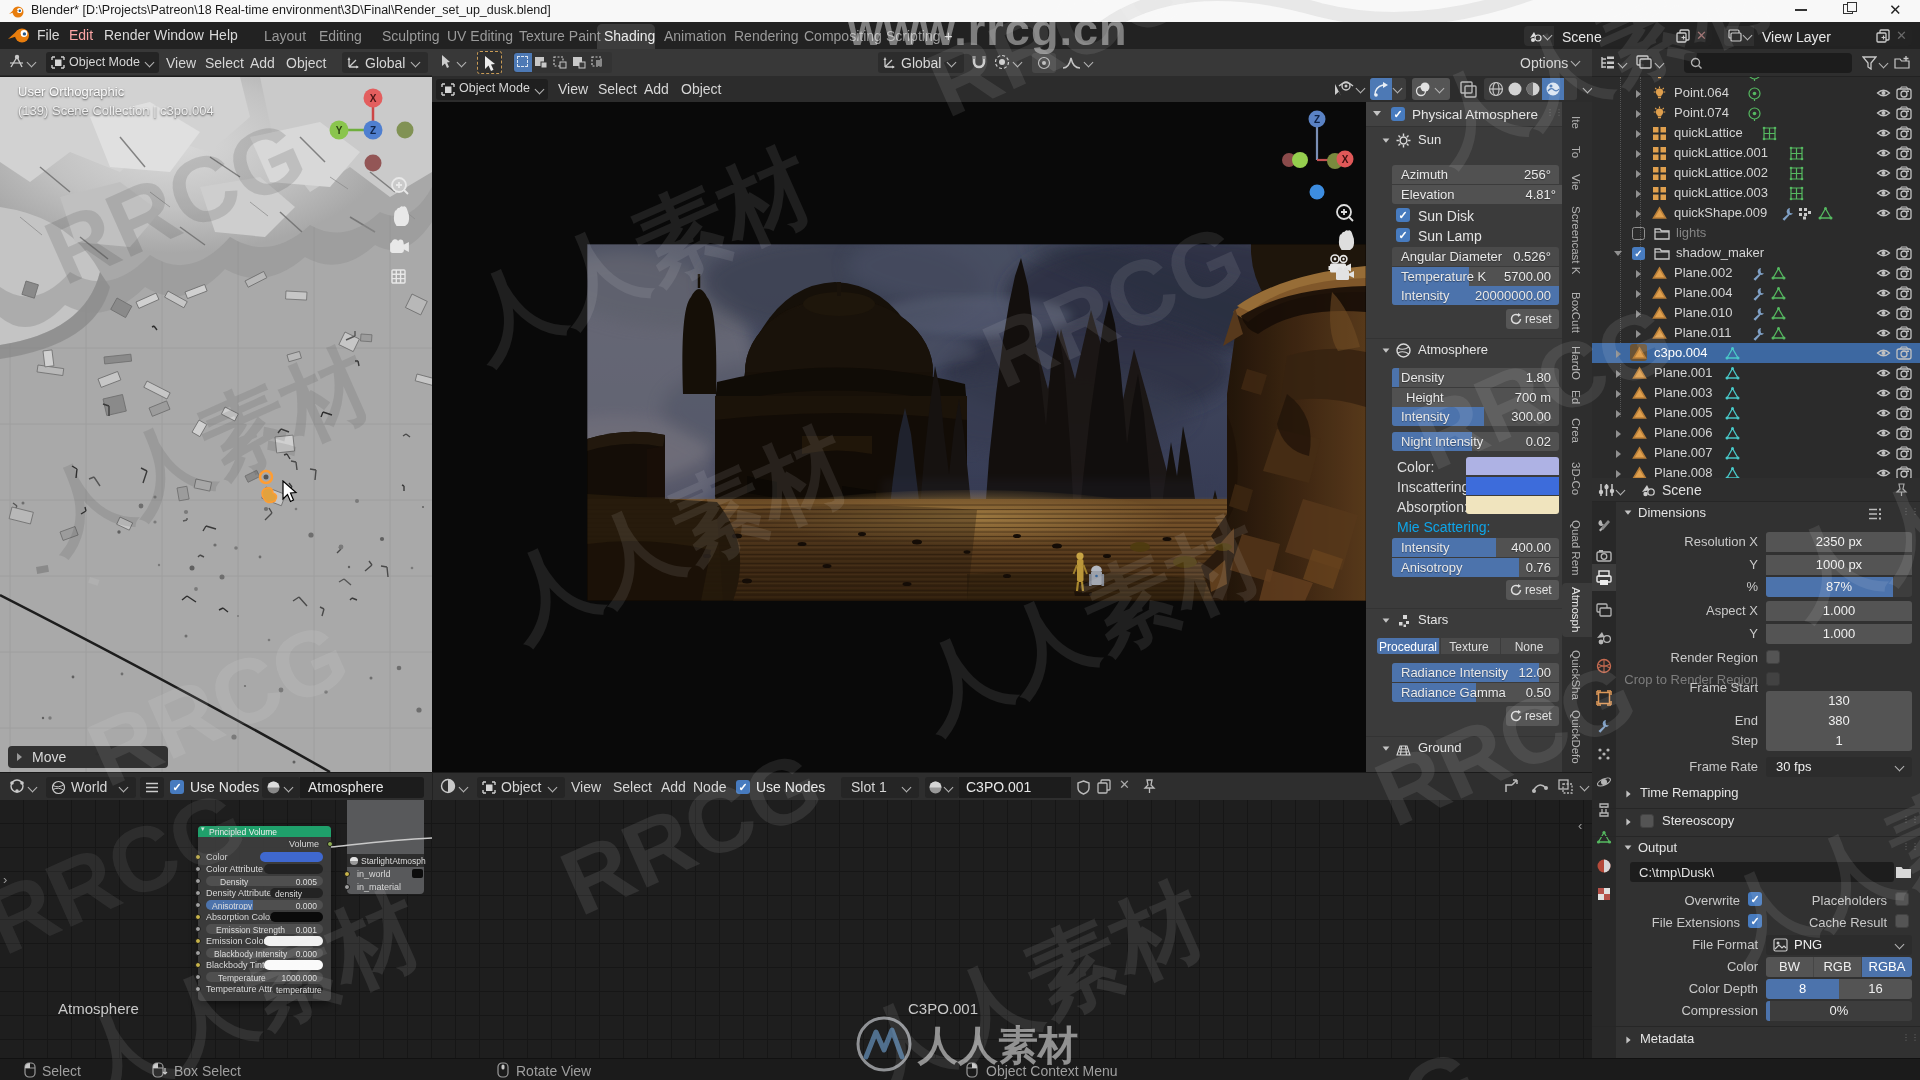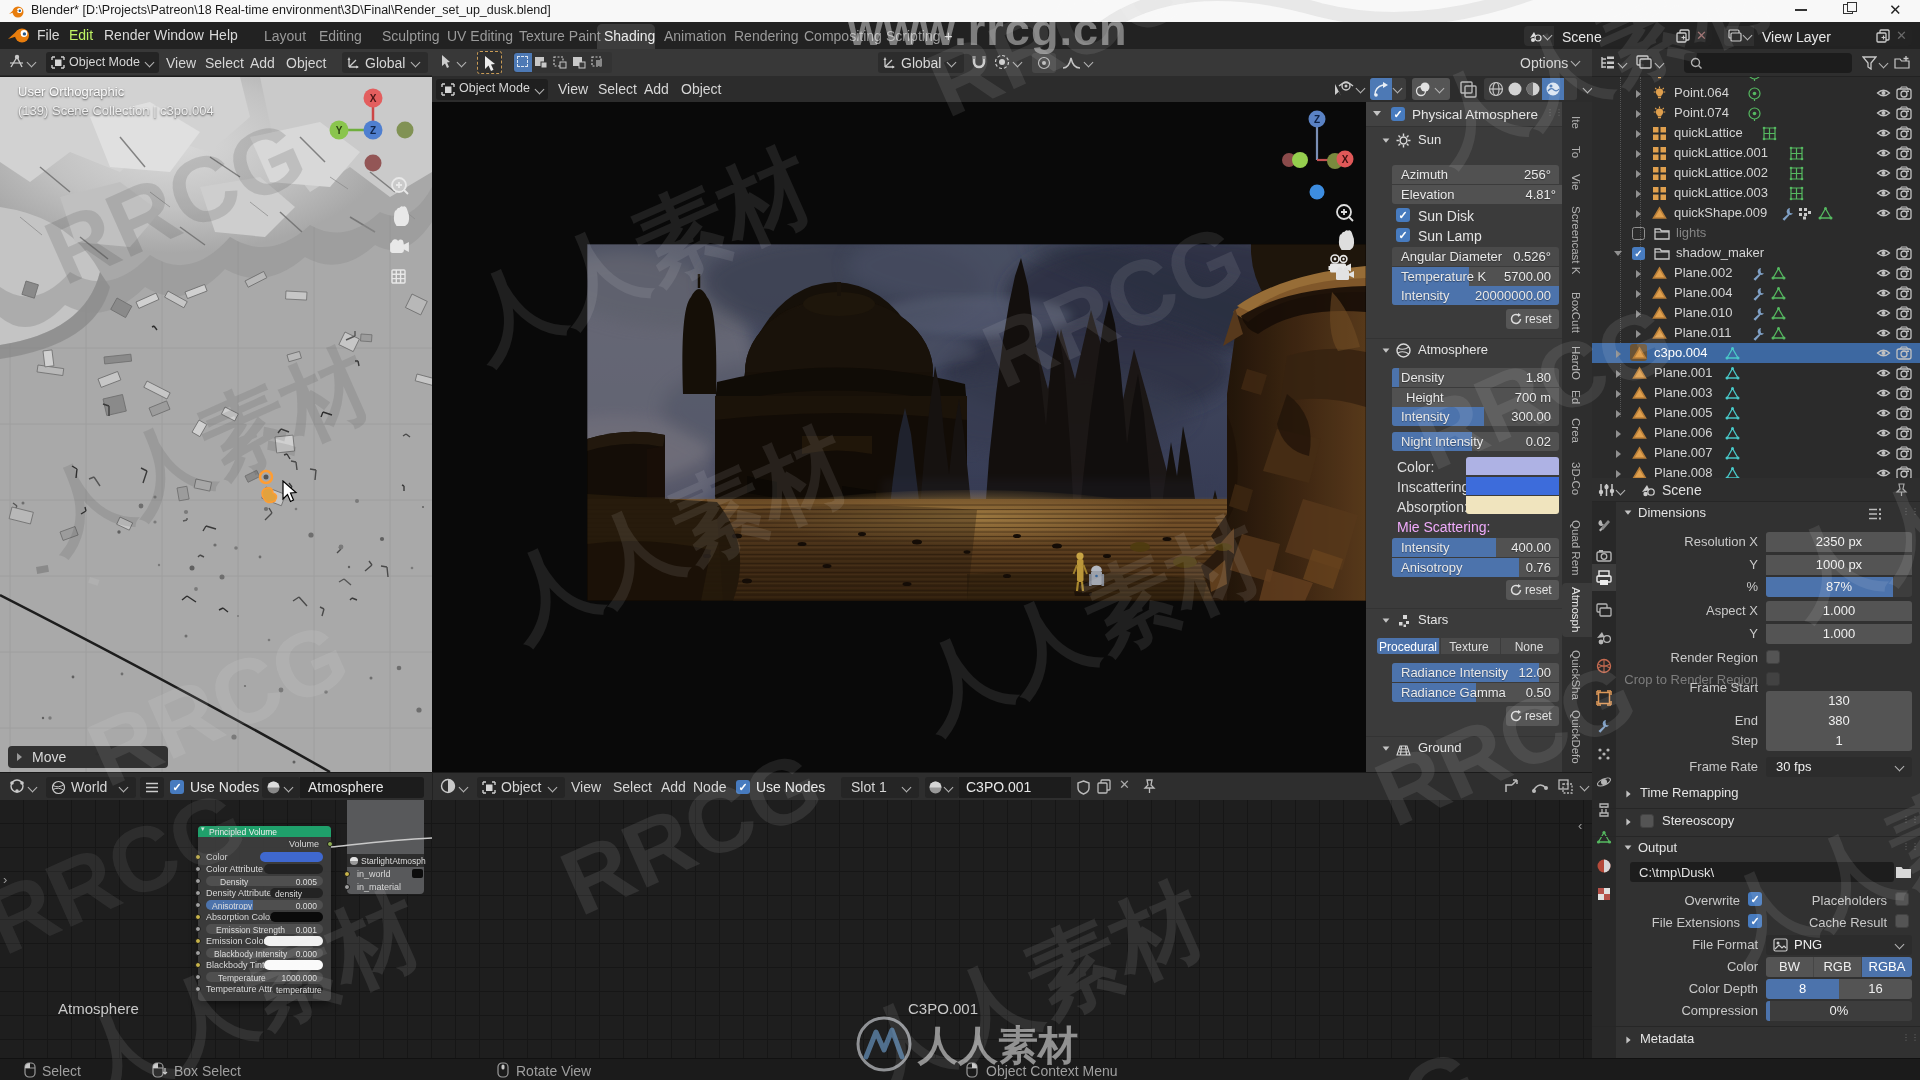--- a/index.html
+++ b/index.html
@@ -50,21 +50,21 @@
 </div>
 
 <div class="a" style="left:0;top:22px;width:1920px;height:27px;background:#222">
   <svg class="a" style="left:8px;top:5px" width="24" height="17" viewBox="0 0 24 17">
       <circle cx="14" cy="8.5" r="7" fill="#e87d0d"></circle>
       <circle cx="16" cy="6.5" r="3.4" fill="#fff"></circle>
       <circle cx="16.4" cy="6.9" r="1.7" fill="#265787"></circle>
       <path d="M0,12 L10,3 L13,8 Z" fill="#e87d0d"></path>
     </svg>
   <div class="a tx" style="left:37px;top:5px;color:#d9d9d9">File</div>
-  <div class="a tx" style="left:69px;top:5px;color:#bef264">Edit</div>
+  <div class="a tx" style="left:69px;top:5px;color:#fca5a5">Edit</div>
   <div class="a tx" style="left:104px;top:5px;color:#d9d9d9">Render</div>
   <div class="a tx" style="left:154px;top:5px;color:#d9d9d9">Window</div>
   <div class="a tx" style="left:209px;top:5px;color:#d9d9d9">Help</div>
   <div class="a" style="left:597px;top:2px;width:58px;height:25px;background:#3d3d3d;border-radius:5px 5px 0 0"></div>
   <div class="a tx" style="left:264px;top:6px;color:#9a9a9a">Layout</div>
   <div class="a tx" style="left:319px;top:6px;color:#9a9a9a">Editing</div>
   <div class="a tx" style="left:382px;top:6px;color:#9a9a9a">Sculpting</div>
   <div class="a tx" style="left:447px;top:6px;color:#9a9a9a">UV Editing</div>
   <div class="a tx" style="left:519px;top:6px;color:#9a9a9a">Texture Paint</div>
   <div class="a tx" style="left:604px;top:6px;color:#ececec">Shading</div>
@@ -704,21 +704,21 @@
       <div class="fill" style="width:48%"></div>
       <span class="l">Night Intensity</span>
       <span class="v">0.02</span>
     </div>
   <div class="a tx" style="left:31px;top:357px;color:#dedede">Color:</div>
   <div class="a" style="left:100px;top:355px;width:93px;height:18px;background:#aeb2e4;border-radius:3px 3px 0 0"></div>
   <div class="a tx" style="left:31px;top:377px;color:#dedede">Inscattering:</div>
   <div class="a" style="left:100px;top:374.5px;width:93px;height:18px;background:#3d6cdb"></div>
   <div class="a tx" style="left:31px;top:397px;color:#dedede">Absorption:</div>
   <div class="a" style="left:100px;top:394px;width:93px;height:18px;background:#f0e4be;border-radius:0 0 3px 3px"></div>
-  <div class="a tx" style="left:31px;top:417px;color:#f0abfc">Mie Scattering:</div>
+  <div class="a tx" style="left:31px;top:417px;color:#0ea5e9">Mie Scattering:</div>
   <div class="slider" style="left:26px;top:436px;width:167px;border-radius:3px 3px 0 0">
       <div class="fill" style="width:62%"></div>
       <span class="l">Intensity</span>
       <span class="v">400.00</span>
     </div>
   <div class="slider" style="left:26px;top:455.5px;width:167px;border-radius:0 0 3px 3px">
       <div class="fill" style="width:76%"></div>
       <span class="l">Anisotropy</span>
       <span class="v">0.76</span>
     </div>

